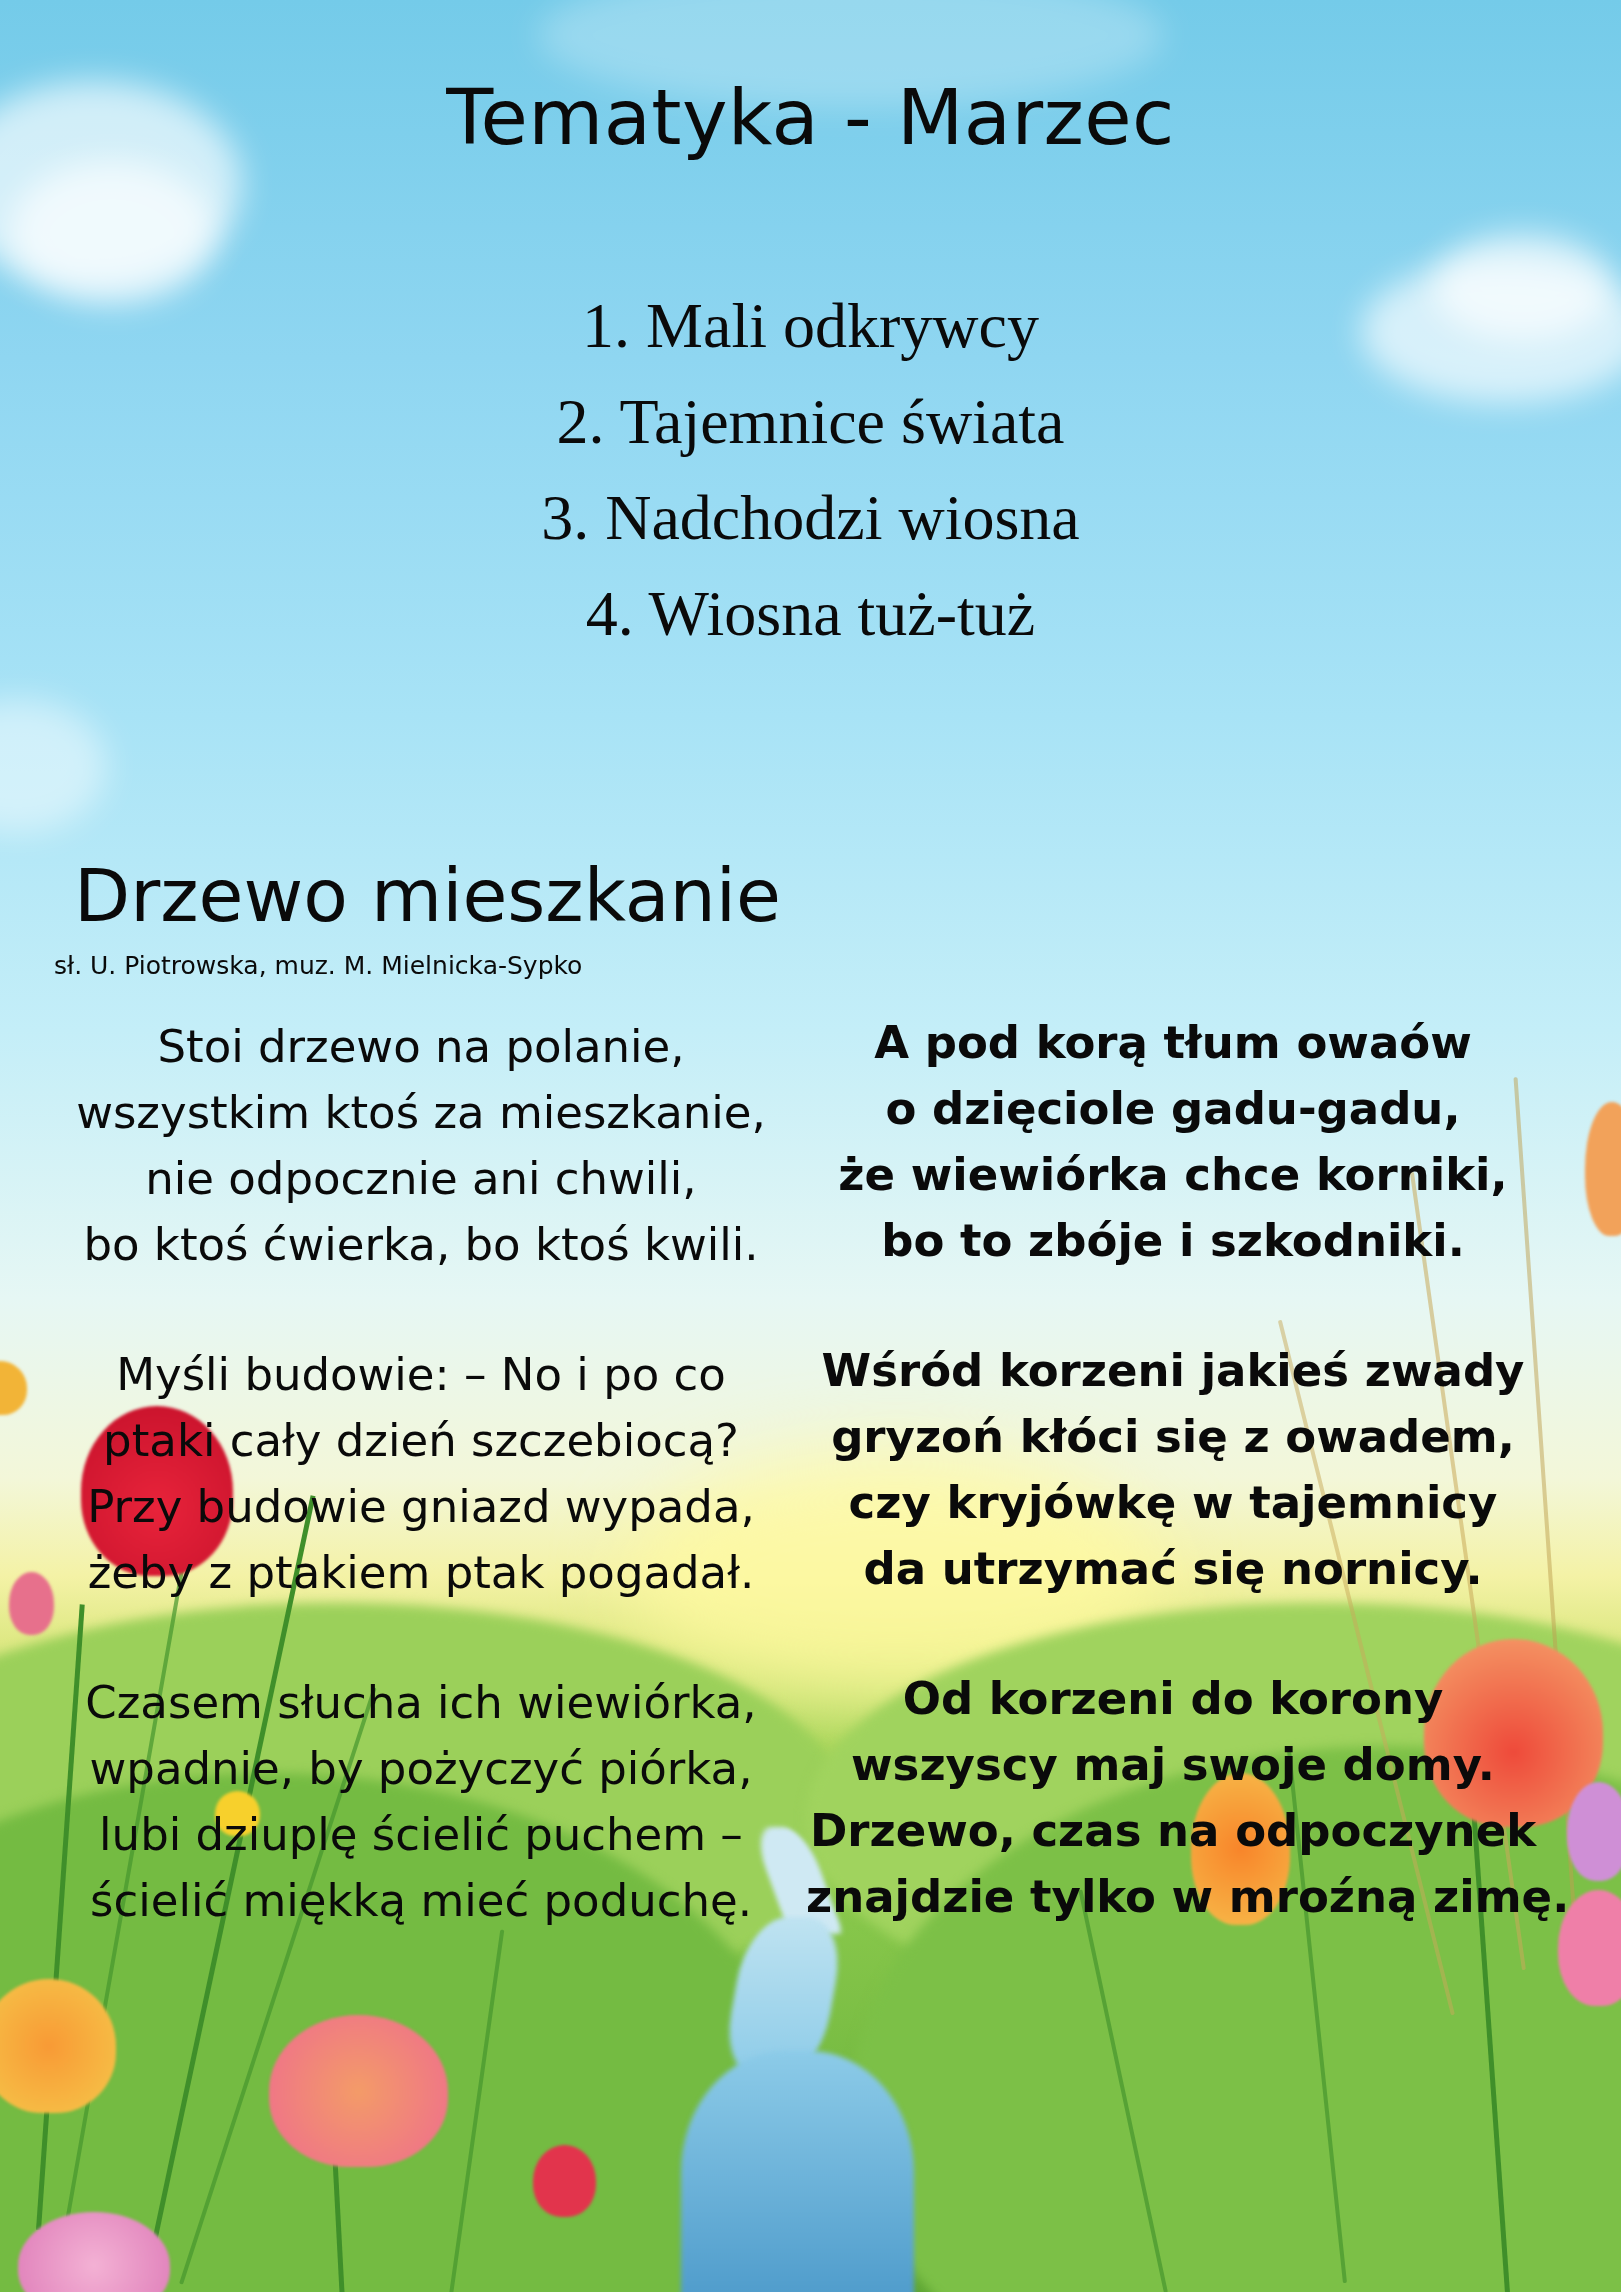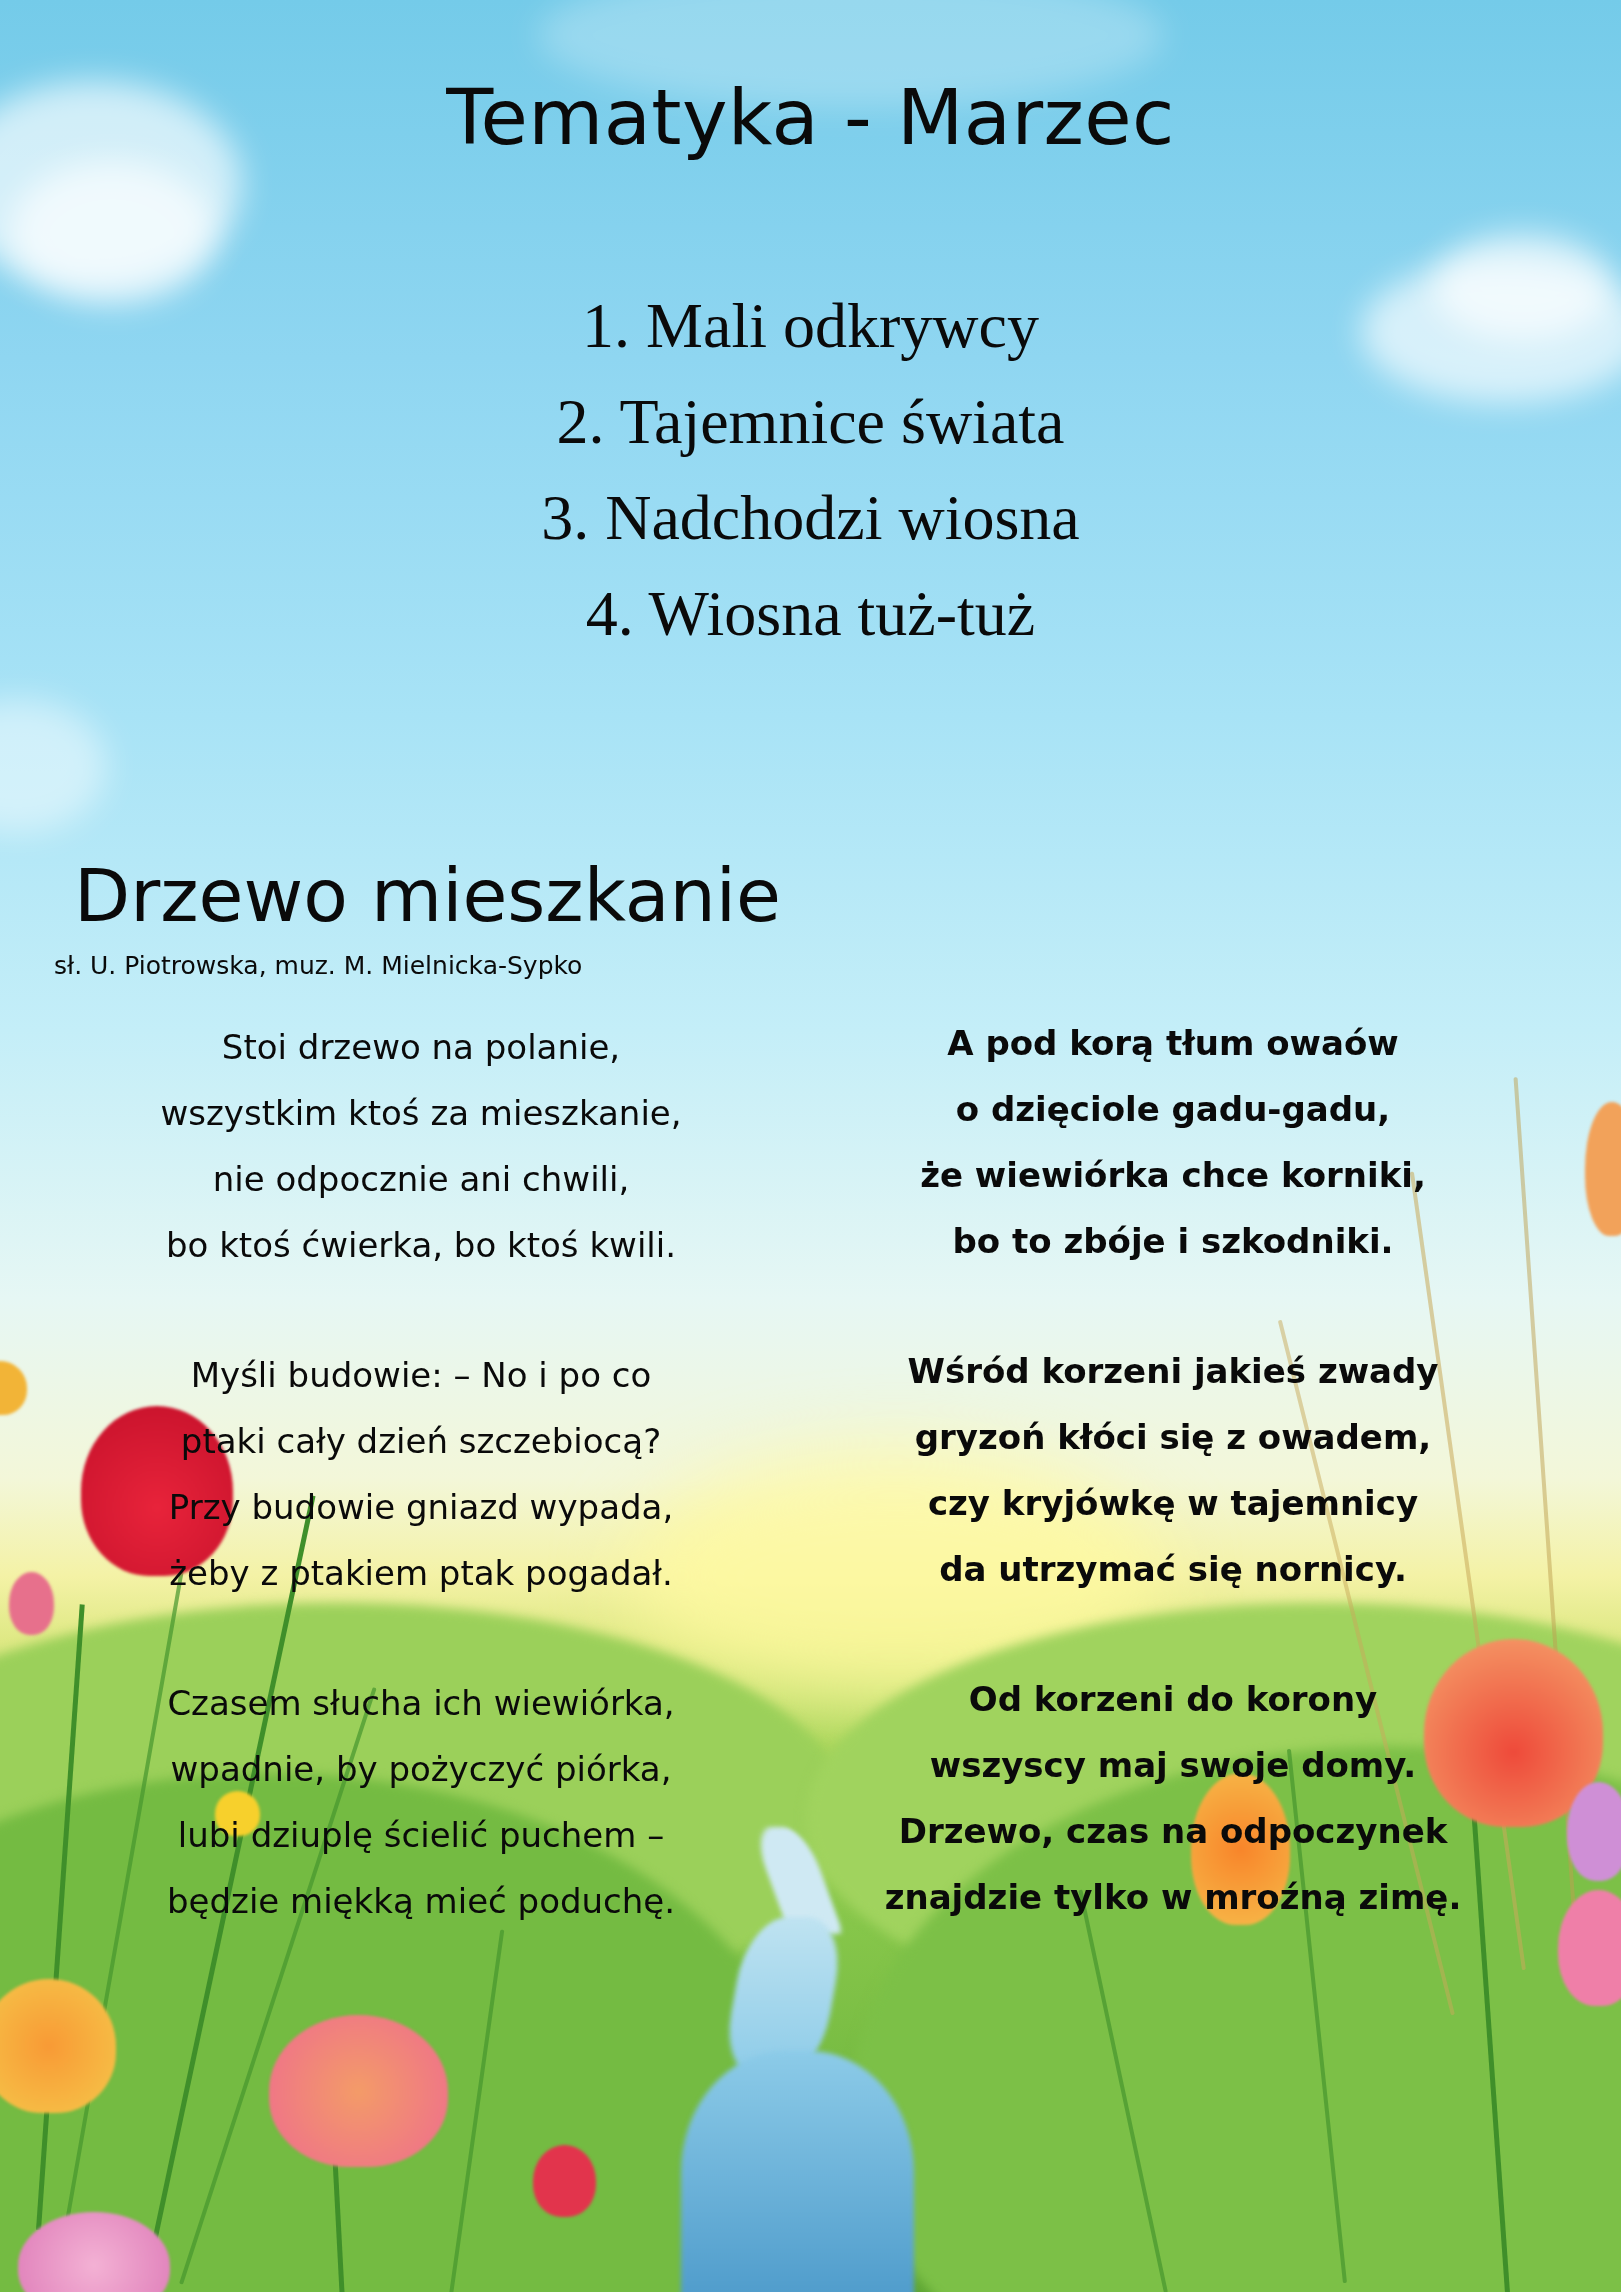--- a/index.html
+++ b/index.html
@@ -31,21 +31,21 @@
     .song-title {
       position: absolute; top: 846px; left: 67px; font-size: 73px; margin: 7px; font-weight: normal;
     }
     .song-credit {
       position: absolute; top: 951px; left: 54px; width: 734px; text-align: left; font-size: 25px;
     }
     .col { position: absolute; text-align: center; }
     .col-left { left: 36px; width: 770px; top: 1014px; }
     .col-right { left: 806px; width: 734px; top: 1010px; font-weight: bold; }
     .stanza { margin: 0 0 64px 0; }
-    .stanza .line { display: block; font-size: 34px; line-height: 66px; height: 66px; white-space: nowrap; }
+    .stanza .line { display: block; font-size: 45px; line-height: 66px; height: 66px; white-space: nowrap; }
   </style>
 </head>
 <body>
 
 <div class="bg">
 
   <div class="cloud" style="left:-54px;top:81px;width:296px;height:206px;"></div>
   <div class="cloud" style="left:9px;top:161px;width:206px;height:143px;"></div>
   <div class="cloud" style="left:1361px;top:260px;width:287px;height:143px;"></div>
   <div class="cloud" style="left:1433px;top:233px;width:179px;height:107px;"></div>
@@ -115,21 +115,21 @@
     <p class="stanza">
       <span class="line">Myśli budowie: – No i po co</span>
       <span class="line">ptaki cały dzień szczebiocą?</span>
       <span class="line">Przy budowie gniazd wypada,</span>
       <span class="line">żeby z ptakiem ptak pogadał.</span>
     </p>
     <p class="stanza">
       <span class="line">Czasem słucha ich wiewiórka,</span>
       <span class="line">wpadnie, by pożyczyć piórka,</span>
       <span class="line">lubi dziuplę ścielić puchem –</span>
-      <span class="line">będzie miękką mieć poduchę.</span>
+      <span class="line">ścielić miękką mieć poduchę.</span>
     </p>
   </div>
 
   <div class="col col-right">
     <p class="stanza">
       <span class="line">A pod korą tłum owaów</span>
       <span class="line">o dzięciole gadu-gadu,</span>
       <span class="line">że wiewiórka chce korniki,</span>
       <span class="line">bo to zbóje i szkodniki.</span>
     </p>

